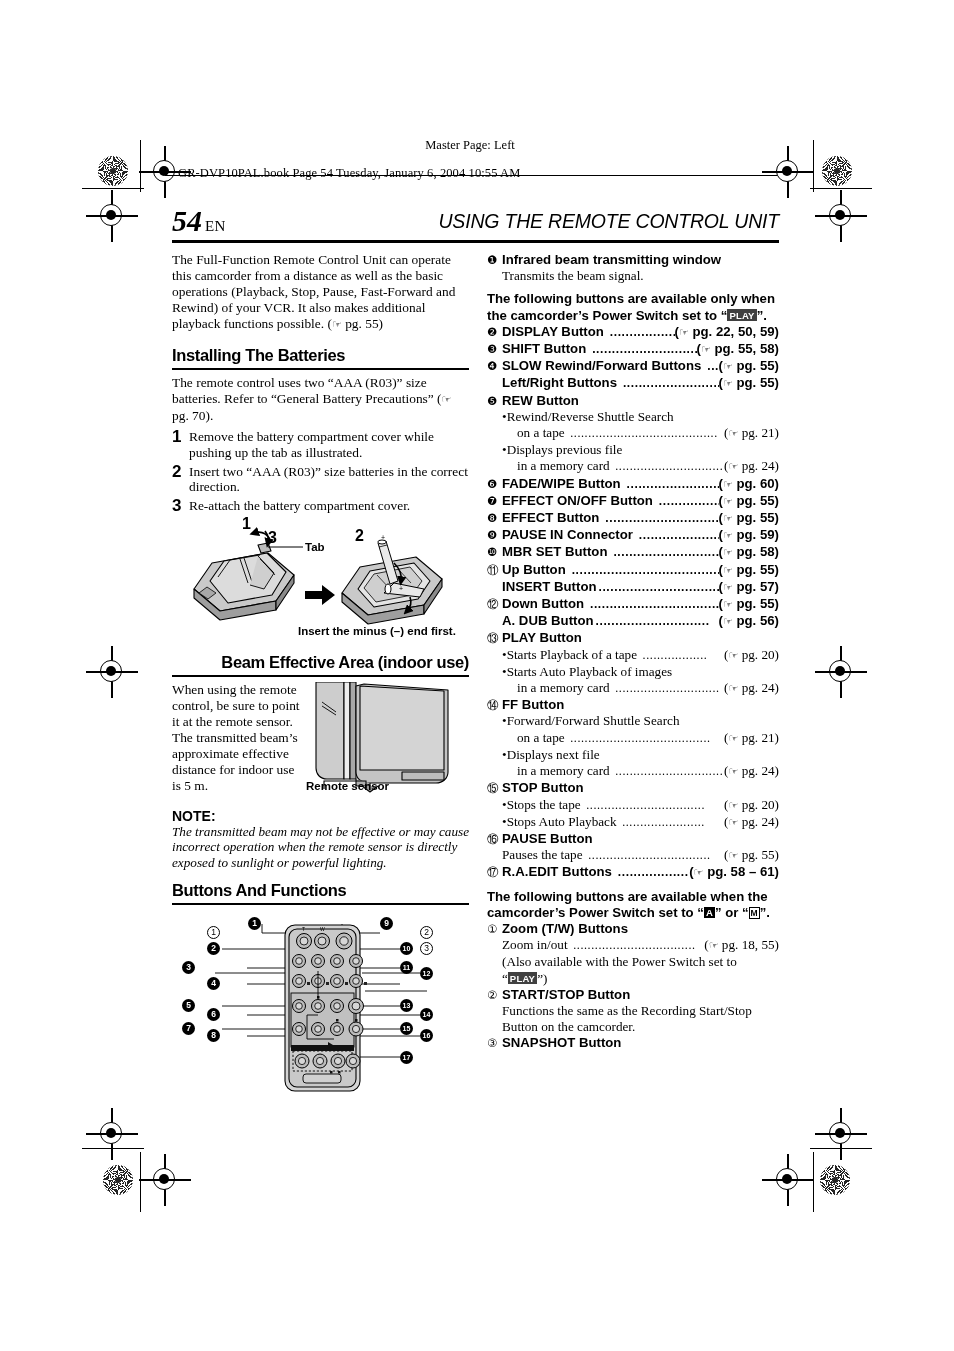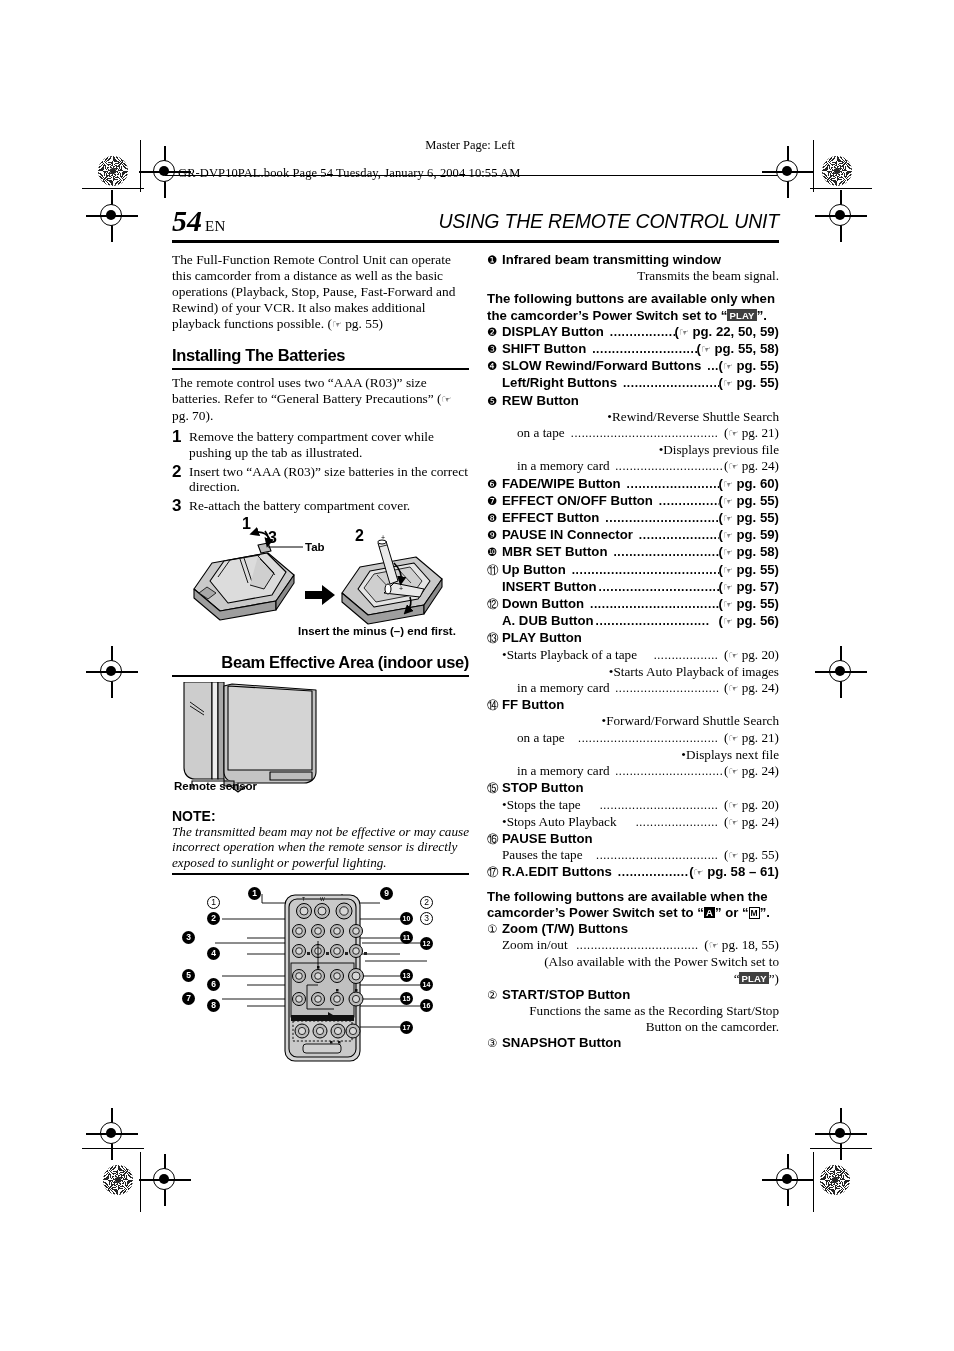--- a/index.html
+++ b/index.html
@@ -63,21 +63,21 @@
 
   
   .beamrow{display:flex;margin-top:4px;}
   .beamtext{width:132px;font-size:13.4px;line-height:16.1px;}
   .beamimg{width:160px;position:relative;}
   .noteh{font-family:"Liberation Sans",sans-serif;font-weight:bold;font-size:14px;margin-top:4px;}
   .noteb{font-size:13.2px;line-height:15.4px;font-style:italic;}
 
   
   .rb{font-family:"Liberation Sans",sans-serif;font-weight:bold;font-size:13.2px;line-height:16.2px;}
-  .rp{font-size:13.2px;line-height:16.2px;text-align:right;}
+  .rp{font-size:13.2px;line-height:16.2px;}
   .litem{display:flex;align-items:flex-start;}
   .bullnum{flex:0 0 15px;font-family:"DejaVu Sans",sans-serif;font-size:11.5px;line-height:16.2px;}
   .litem .txt{flex:1 1 auto;min-width:0;}
   .dotrow{display:flex;align-items:baseline;white-space:nowrap;}
   .dotrow .lead{flex:1 1 auto;overflow:hidden;white-space:nowrap;
       font-size:12px;letter-spacing:.6px;padding:0 2px;}
   .indent{padding-left:15px;}
   .grp{margin-top:7px;}
 
   .badge{display:inline-block;background:#404040;color:#fff;font-family:"Liberation Sans",sans-serif;
@@ -245,20 +245,21 @@
     <div class="bignum" style="position:absolute;left:96px;top:10px;">3</div>
     <div class="bignum" style="position:absolute;left:183px;top:8px;">2</div>
     <div class="caplabel" style="position:absolute;left:133px;top:22px;">Tab</div>
     <div class="caplabel" style="position:absolute;left:126px;top:106px;">Insert the minus (–) end first.</div>
   </div>
 
   <div class="h2" style="margin-top:6px;text-align:right;">Beam Effective Area (indoor use)</div>
   <div class="h2rule"></div>
 
   <div class="beamrow">
+    <div class="beamtext">When using the remote control, be sure to point it at the remote sensor. The transmitted beam’s approximate effective distance for indoor use is 5 m.</div>
     <div class="beamimg">
       <svg width="152" height="118" viewBox="0 0 152 118">
         <g stroke="#000" stroke-width="1.1" stroke-linejoin="round">
           <path d="M12,0 L12,86 C12,92 16,97 23,97 L40,97 L40,0 Z" fill="#cdcdcd"></path>
           <path d="M40,0 L40,97 L46,97 L46,0 Z" fill="#ededed"></path>
           <path d="M46,0 L46,97 L52,97 L52,0 Z" fill="#a8a8a8"></path>
           <path d="M52,4 L52,90 C52,96 57,101 64,101 L132,101 C139,101 144,96 144,90 L144,8 L60,2 Z" fill="#c4c4c4"></path>
           <path d="M56,4 L56,88 L140,88 L140,9 Z" fill="#d4d4d4"></path>
           <path d="M98,90 L140,90 L140,98 L98,98 Z" fill="#bdbdbd"></path>
           <path d="M18,20 L32,30" fill="none" stroke-width="0.9"></path>
@@ -268,20 +269,21 @@
         </g>
         <path d="M20,107 L20,99 L62,99 L62,106" fill="none" stroke="#000" stroke-width="1.1"></path>
       </svg>
       <div class="caplabel" style="position:absolute;left:2px;top:98px;">Remote sensor</div>
     </div>
   </div>
 
   <div class="noteh">NOTE:</div>
   <div class="noteb">The transmitted beam may not be effective or may cause incorrect operation when the remote sensor is directly exposed to sunlight or powerful lighting.</div>
 
+  <div class="h2" style="margin-top:11px;">Buttons And Functions</div>
   <div class="h2rule"></div>
 
   <div class="remotewrap">
     <svg width="297" height="196" viewBox="0 0 297 196">
 
       <g stroke="#000" stroke-width="0.9" fill="none">
         <path d="M90,13 L90,22 L152,22"></path>
         <path d="M170,13 L170,22 L208,22"></path>
         <path d="M50,38 L115,38"></path>
         <path d="M152,38 L238,38"></path>

